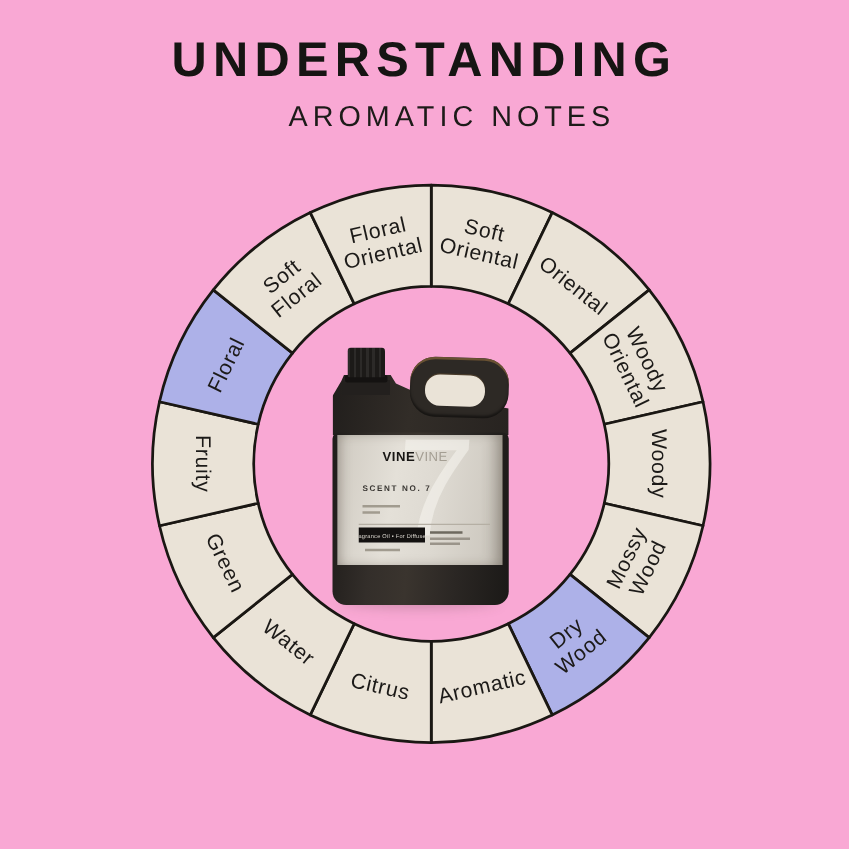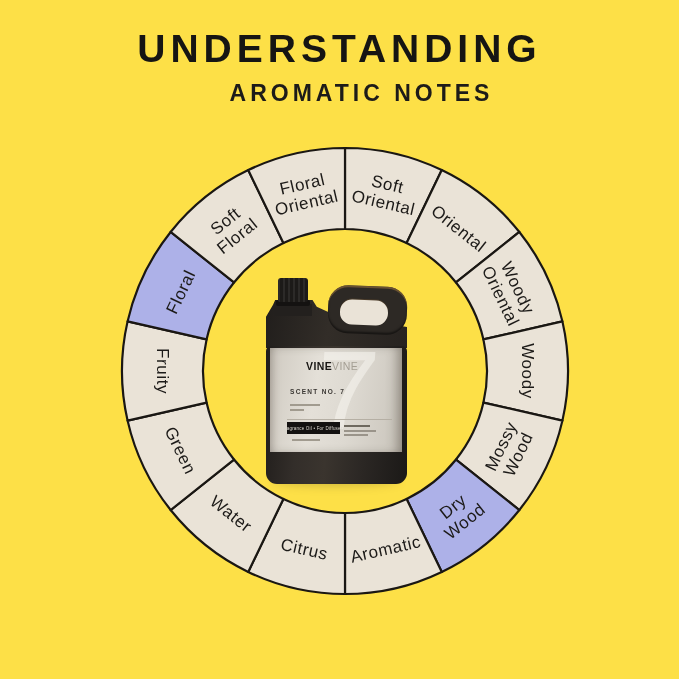--- a/index.html
+++ b/index.html
@@ -1,22 +1,22 @@
 <!DOCTYPE html>
 <html><head>
 <meta charset="utf-8">
 <style>
   html,body{margin:0;padding:0;}
   body{width:679px;height:679px;overflow:hidden;font-family:"Liberation Sans",sans-serif;}
-  #page{position:relative;width:679px;height:679px;background:#fde047;}
+  #page{position:relative;width:679px;height:679px;background:#f9a8d4;}
 
   
   #header{position:absolute;top:28px;left:0;width:679px;text-align:center;}
   #main-title{font-size:39px;font-weight:700;letter-spacing:5px;color:#161513;line-height:1.1;}
-  #sub-title{margin-top:9px;font-size:23px;font-weight:700;letter-spacing:4px;color:#1d1b19;padding-left:44px;}
+  #sub-title{margin-top:9px;font-size:23px;font-weight:400;letter-spacing:4px;color:#1d1b19;padding-left:44px;}
 
   
   #wheel-svg{position:absolute;left:0;top:0;}
 
   
   #bottle{position:absolute;left:264px;top:272px;width:143px;height:212px;}
   #bottle .abs{position:absolute;}
   #bottle-shadow{left:8px;top:202px;width:127px;height:12px;border-radius:50%;
     background:rgba(40,30,20,.22);filter:blur(5px);}
   #bottle-cap{left:14px;top:6px;width:30px;height:24px;background:#1c1a18;border-radius:3px 3px 2px 2px;

